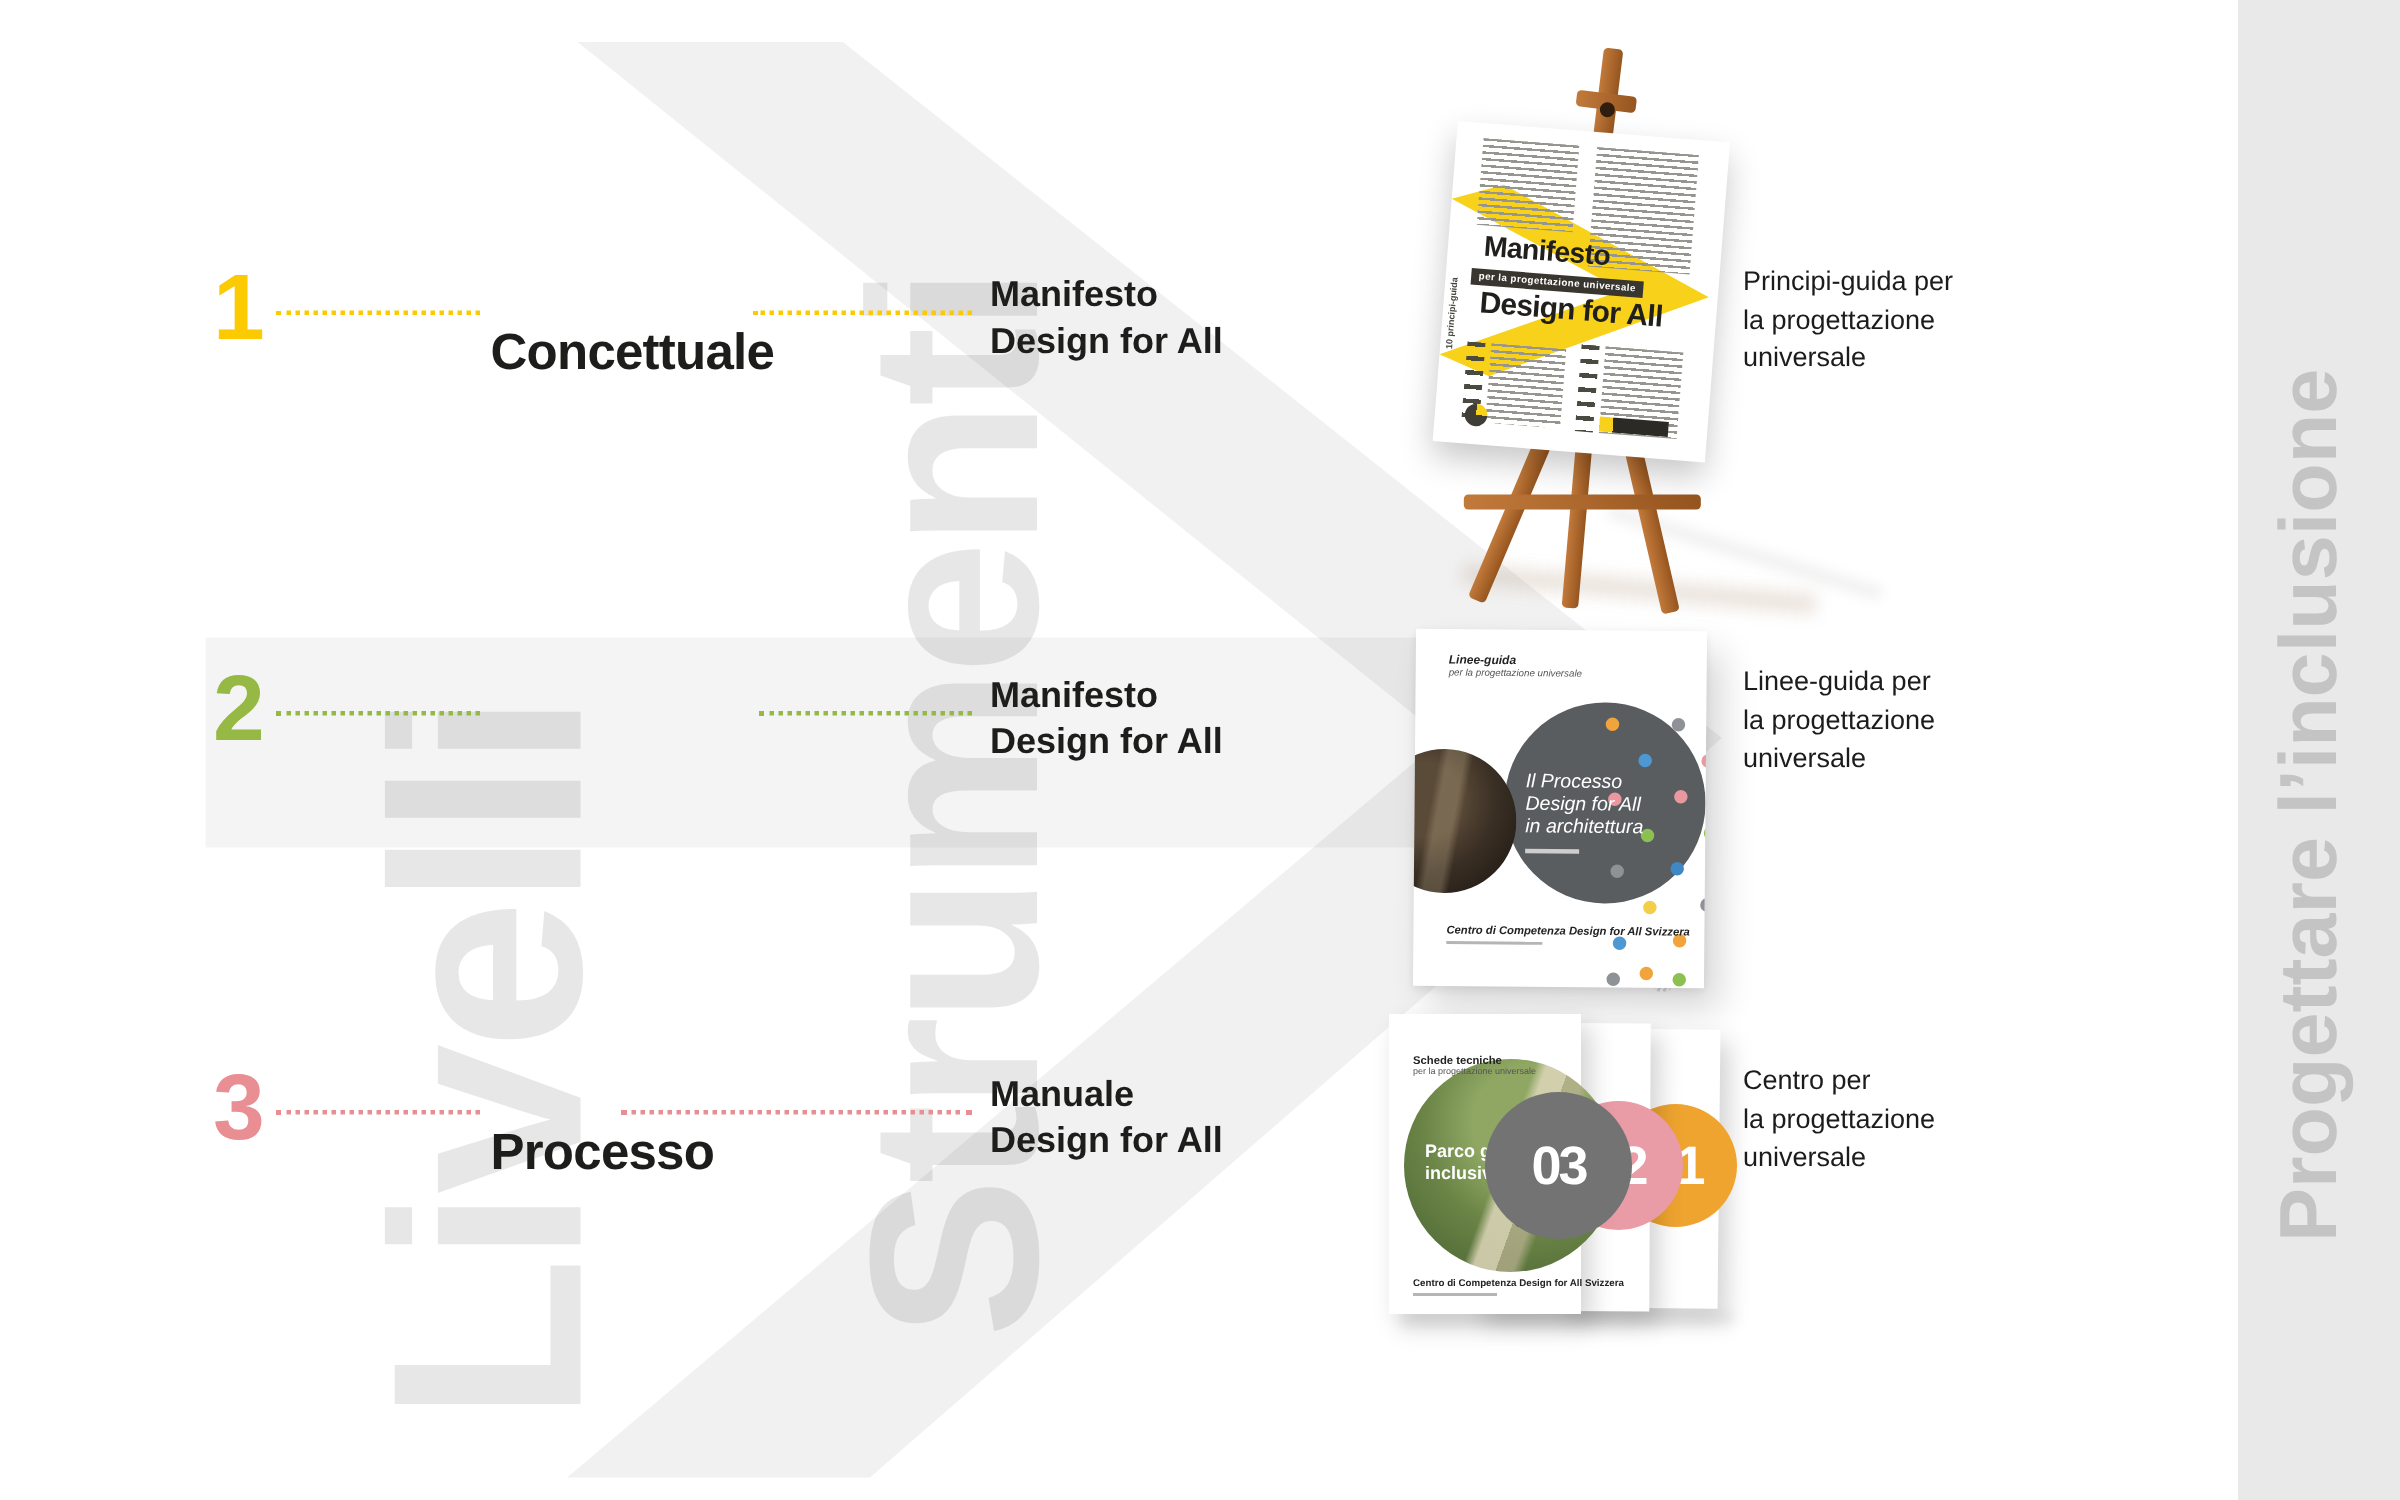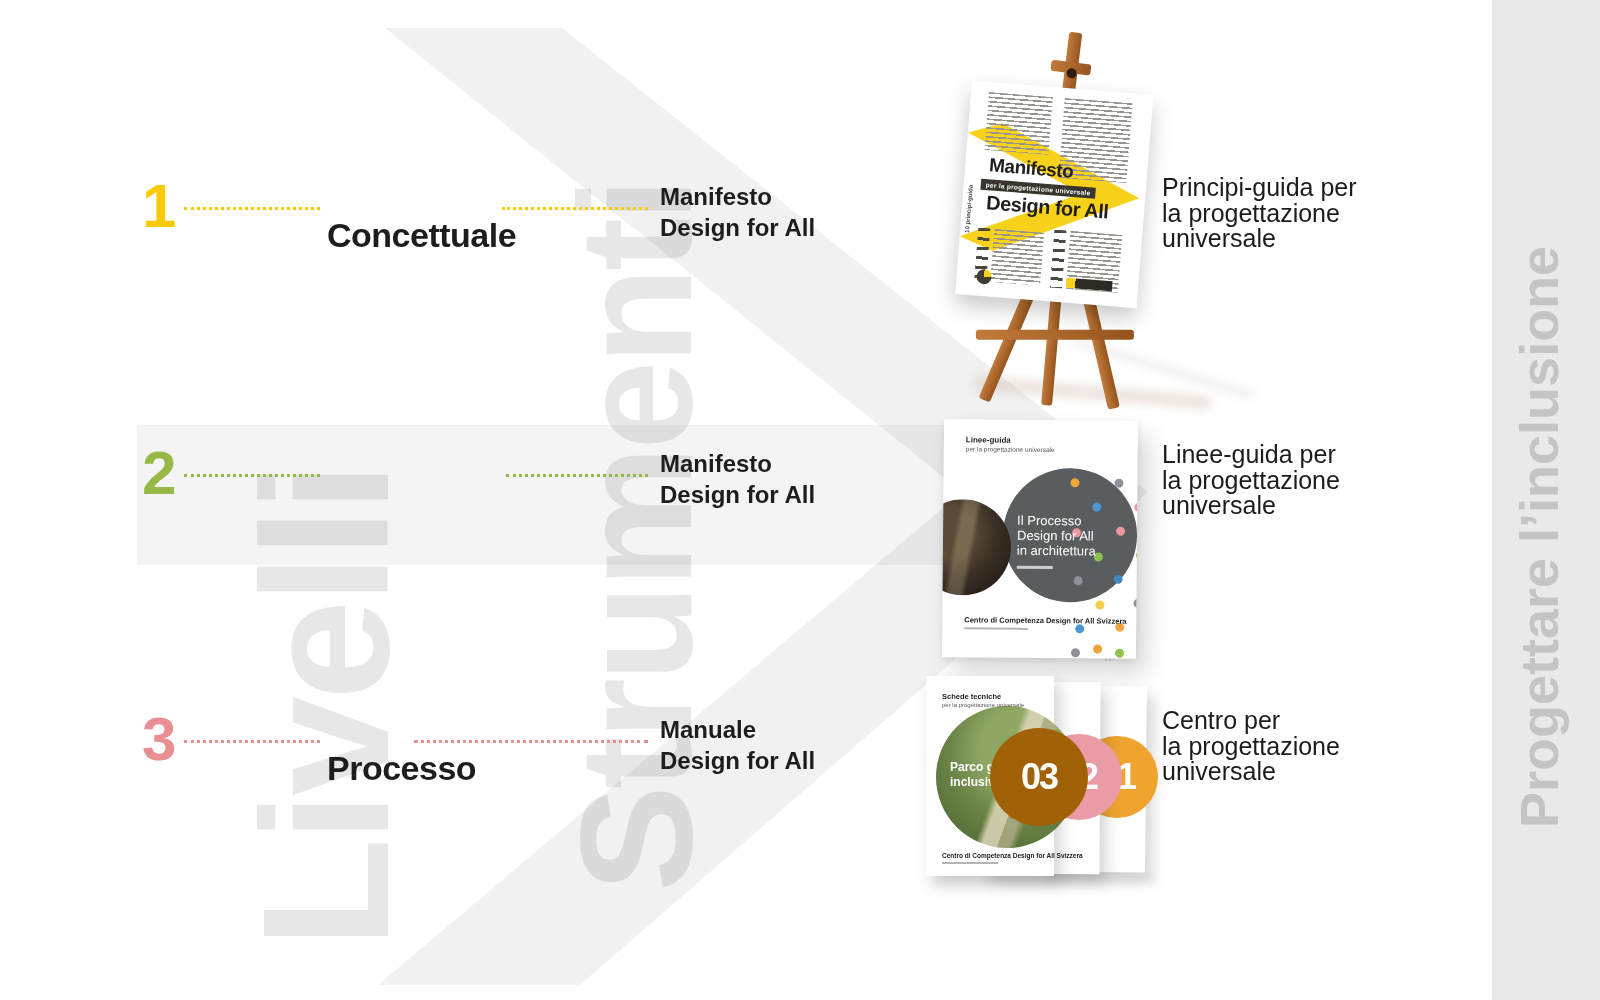--- a/index.html
+++ b/index.html
@@ -28,21 +28,21 @@
        font-weight:bold;color:var(--c);letter-spacing:-2px;}
   .seg{position:absolute;top:calc(var(--cy) - 2px);height:0;border-top:3px dotted var(--c);}
   .seg1{left:184px;width:136px;}
   .seg2{left:502px;width:146px;}
   .r2 .seg2{left:506px;width:142px;}
   .r3 .seg2{left:414px;width:234px;}
   .level{position:absolute;left:327px;top:calc(var(--cy) - 21px);font-size:34px;font-weight:bold;
          letter-spacing:-0.5px;color:#1d1d1b;}
   .tool{position:absolute;left:660px;top:calc(var(--cy) - 28px);font-size:24px;font-weight:bold;
         line-height:31px;color:#1d1d1b;}
-  .desc{position:absolute;left:1162px;top:calc(var(--cy) - 34px);font-size:25px;line-height:25.5px;
+  .desc{position:absolute;left:1162px;top:calc(var(--cy) - 34px);font-size:18px;line-height:25.5px;
         color:#1c1c1c;font-weight:normal;}
   .tool span,.desc span{display:block;}
 
   
   .easel{position:absolute;left:886px;top:16px;width:276px;height:372px;transform:rotate(3deg);}
   .easel .wood{position:absolute;background:linear-gradient(90deg,#c27a3b,#96551f);border-radius:3px;}
   .mast-top{left:131px;top:0;width:13px;height:74px;transform:rotate(4deg);}
   .mast-cap{left:117px;top:30px;width:40px;height:11px;transform:rotate(4deg);background:linear-gradient(#a35d26,#7c431a);}
   .mast-knob{position:absolute;left:133px;top:36px;width:10px;height:10px;background:#2f1d10;border-radius:50%;}
   .leg-l{left:84px;top:246px;width:12px;height:130px;transform:rotate(20deg);}
@@ -68,21 +68,21 @@
   .p-list-l{position:absolute;left:34px;top:146px;width:50px;height:52px;}
   .p-tags-r{position:absolute;left:94px;top:142px;width:12px;height:58px;background:repeating-linear-gradient(#4b4a40 0 3px,transparent 3px 9.5px);}
   .p-list-r{position:absolute;left:110px;top:142px;width:52px;height:58px;}
   .p-logo{position:absolute;left:20px;top:187px;width:15px;height:15px;border-radius:50%;
           background:conic-gradient(#f8d21a 0 90deg,#3f3d35 90deg 360deg);}
   .p-logo-text{position:absolute;left:40px;top:190px;width:34px;height:9px;}
   .p-badge2{position:absolute;left:110px;top:189px;width:46px;height:10px;
             background:linear-gradient(90deg,#f8d21a 0 9px,#2c2a25 9px);}
 
   
-  .book{position:absolute;left:903px;top:404px;width:164px;height:240px;}
+  .book{position:absolute;left:903px;top:404px;width:164px;height:240px;font-style:italic;}
   .book-pages{position:absolute;right:-9px;top:9px;width:11px;height:232px;border-radius:0 3px 3px 0;
               background:repeating-linear-gradient(90deg,#fafafa 0 2px,#d9d9d9 2px 4px);transform:rotate(1deg);}
   .book-cover{position:absolute;left:0;top:0;width:194px;height:238px;background:#fff;overflow:hidden;
               box-shadow:10px 14px 24px rgba(0,0,0,0.16),0 2px 6px rgba(0,0,0,0.08);transform:rotate(0.5deg);}
   .bc-circle{position:absolute;left:60px;top:48px;width:134px;height:134px;border-radius:50%;background:#5a5d60;}
   .bc-dots{position:absolute;left:127px;top:58px;width:9px;height:9px;border-radius:50%;background:#f0a43b;
     box-shadow:22px 24px 0 #4d97d3,2px 50px 0 #e9989f,24px 74px 0 #8cc152,4px 98px 0 #8e9296,
       26px 122px 0 #f3cf49,6px 146px 0 #4d97d3,44px 0 0 #8e9296,46px 48px 0 #e9989f,
       44px 96px 0 #3f87c5,46px 144px 0 #f0a43b,64px 24px 0 #e9989f,66px 72px 0 #8cc152,
       64px 120px 0 #8e9296,24px 166px 0 #f0a43b,46px 170px 0 #8cc152,2px 170px 0 #8e9296;}
@@ -101,30 +101,30 @@
   
   .booklets{position:absolute;left:886px;top:656px;width:238px;height:220px;}
   .bk-card{position:absolute;background:#fff;box-shadow:6px 8px 16px rgba(0,0,0,0.18);}
   .bk-shadow{position:absolute;left:8px;top:202px;width:222px;height:10px;background:rgba(0,0,0,0.06);filter:blur(4px);z-index:1;}
   .bk-back{left:118px;top:14px;width:102px;height:186px;z-index:5;transform:rotate(0.6deg);}
   .bk-mid{left:58px;top:10px;width:116px;height:192px;z-index:10;transform:rotate(0.3deg);}
   .bk-front{left:0;top:4px;width:128px;height:200px;z-index:20;}
   .bk-circle{position:absolute;border-radius:50%;display:flex;align-items:center;justify-content:center;}
   .bk-c01{left:150px;top:64px;width:82px;height:82px;background:#efa42f;z-index:6;}
   .bk-c02{left:110px;top:62px;width:86px;height:86px;background:#e99ca6;z-index:12;}
-  .bk-c03{left:64px;top:56px;width:98px;height:98px;background:#a16207;z-index:25;}
+  .bk-c03{left:64px;top:56px;width:98px;height:98px;background:#737373;z-index:25;}
   .bk-num{font-weight:bold;color:#fff;font-size:36px;letter-spacing:-2px;}
   .bk-photo{position:absolute;left:10px;top:34px;width:142px;height:142px;border-radius:50%;z-index:21;
             background:linear-gradient(110deg,transparent 46%,rgba(222,214,186,0.85) 50% 58%,rgba(190,180,150,0.7) 58% 64%,transparent 68%),
                        radial-gradient(circle at 60% 30%,#8fa763 0 30%,#6b8547 55%,#45602f 100%);}
   .bk-person{position:absolute;left:84px;top:122px;width:9px;height:24px;z-index:22;border-radius:3px;
              background:linear-gradient(#cfcabc 0 35%,#e9e6da 35% 60%,#3a3a3a 60%);}
   .bk-title{position:absolute;left:24px;top:88px;z-index:22;color:#fff;font-weight:bold;font-size:12px;line-height:15px;}
   .bk-title span{display:block;}
-  .bk-kicker{position:absolute;left:16px;top:20px;z-index:22;}
+  .bk-kicker{position:absolute;left:16px;top:30px;z-index:22;}
   .bk-kicker .k1{display:block;font-size:7.5px;font-weight:bold;color:#222;}
   .bk-kicker .k2{display:block;font-size:6px;color:#555;margin-top:1px;}
   .bk-pub{position:absolute;left:16px;top:180px;z-index:22;font-size:6.5px;font-weight:bold;color:#222;}
   .bk-pub-line{position:absolute;left:16px;top:190px;width:56px;height:2px;background:#b5b5b5;z-index:22;}
 </style>
 </head>
 <body>
 
 <div class="stage">
 

